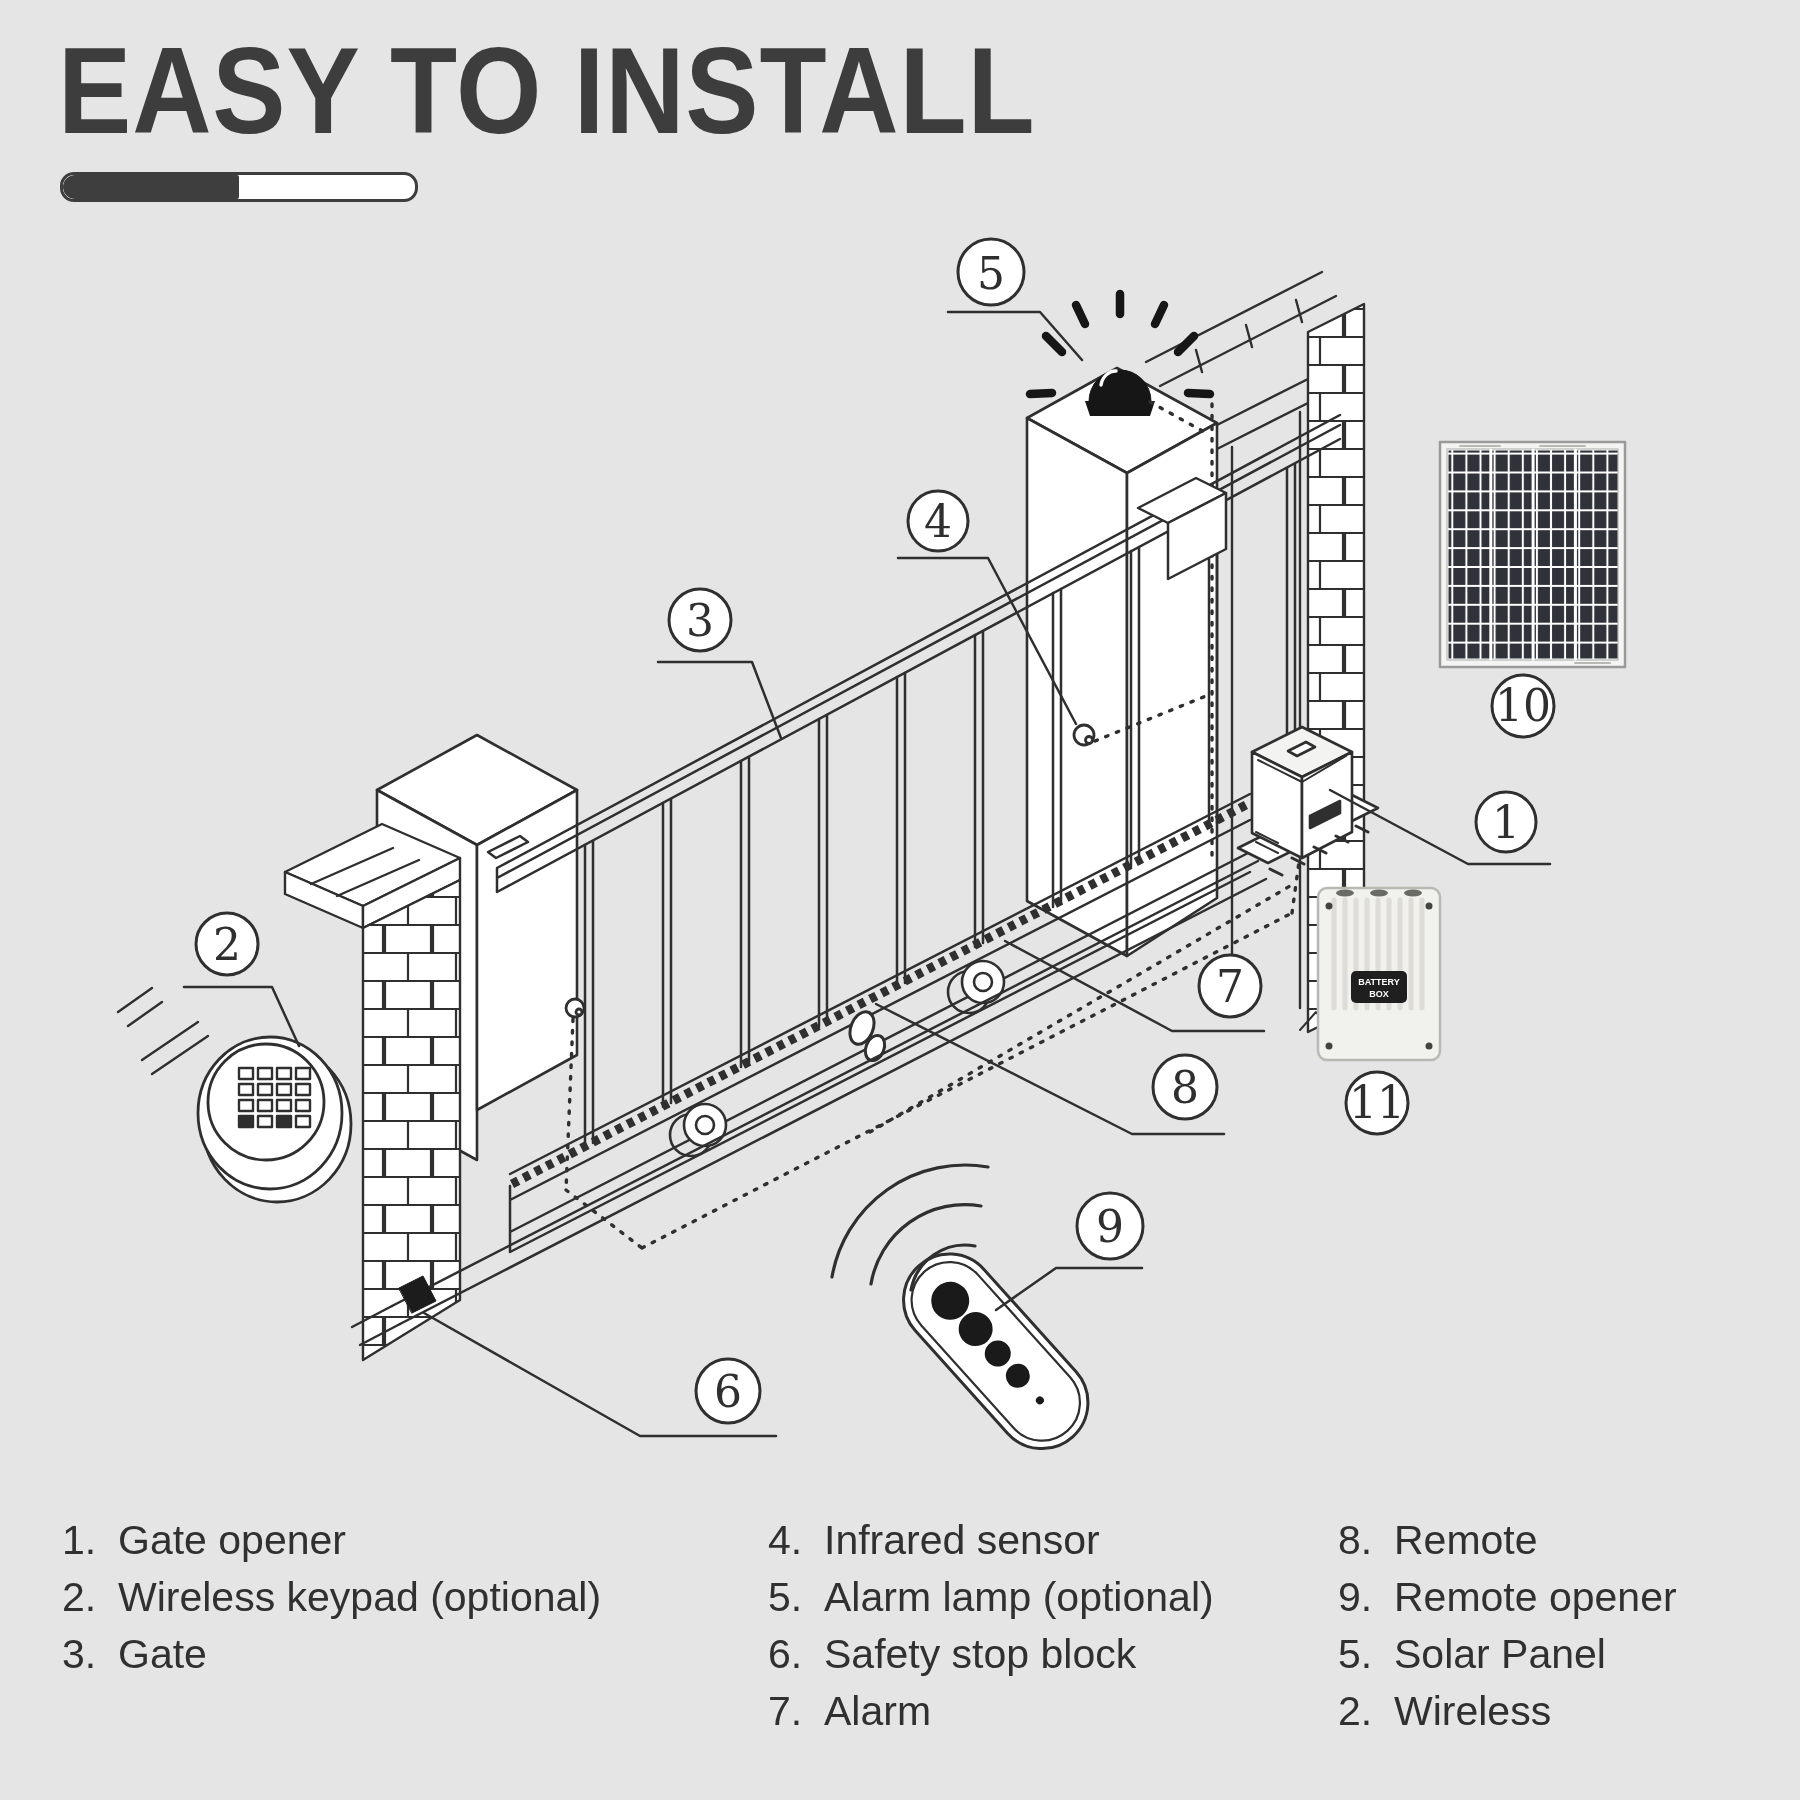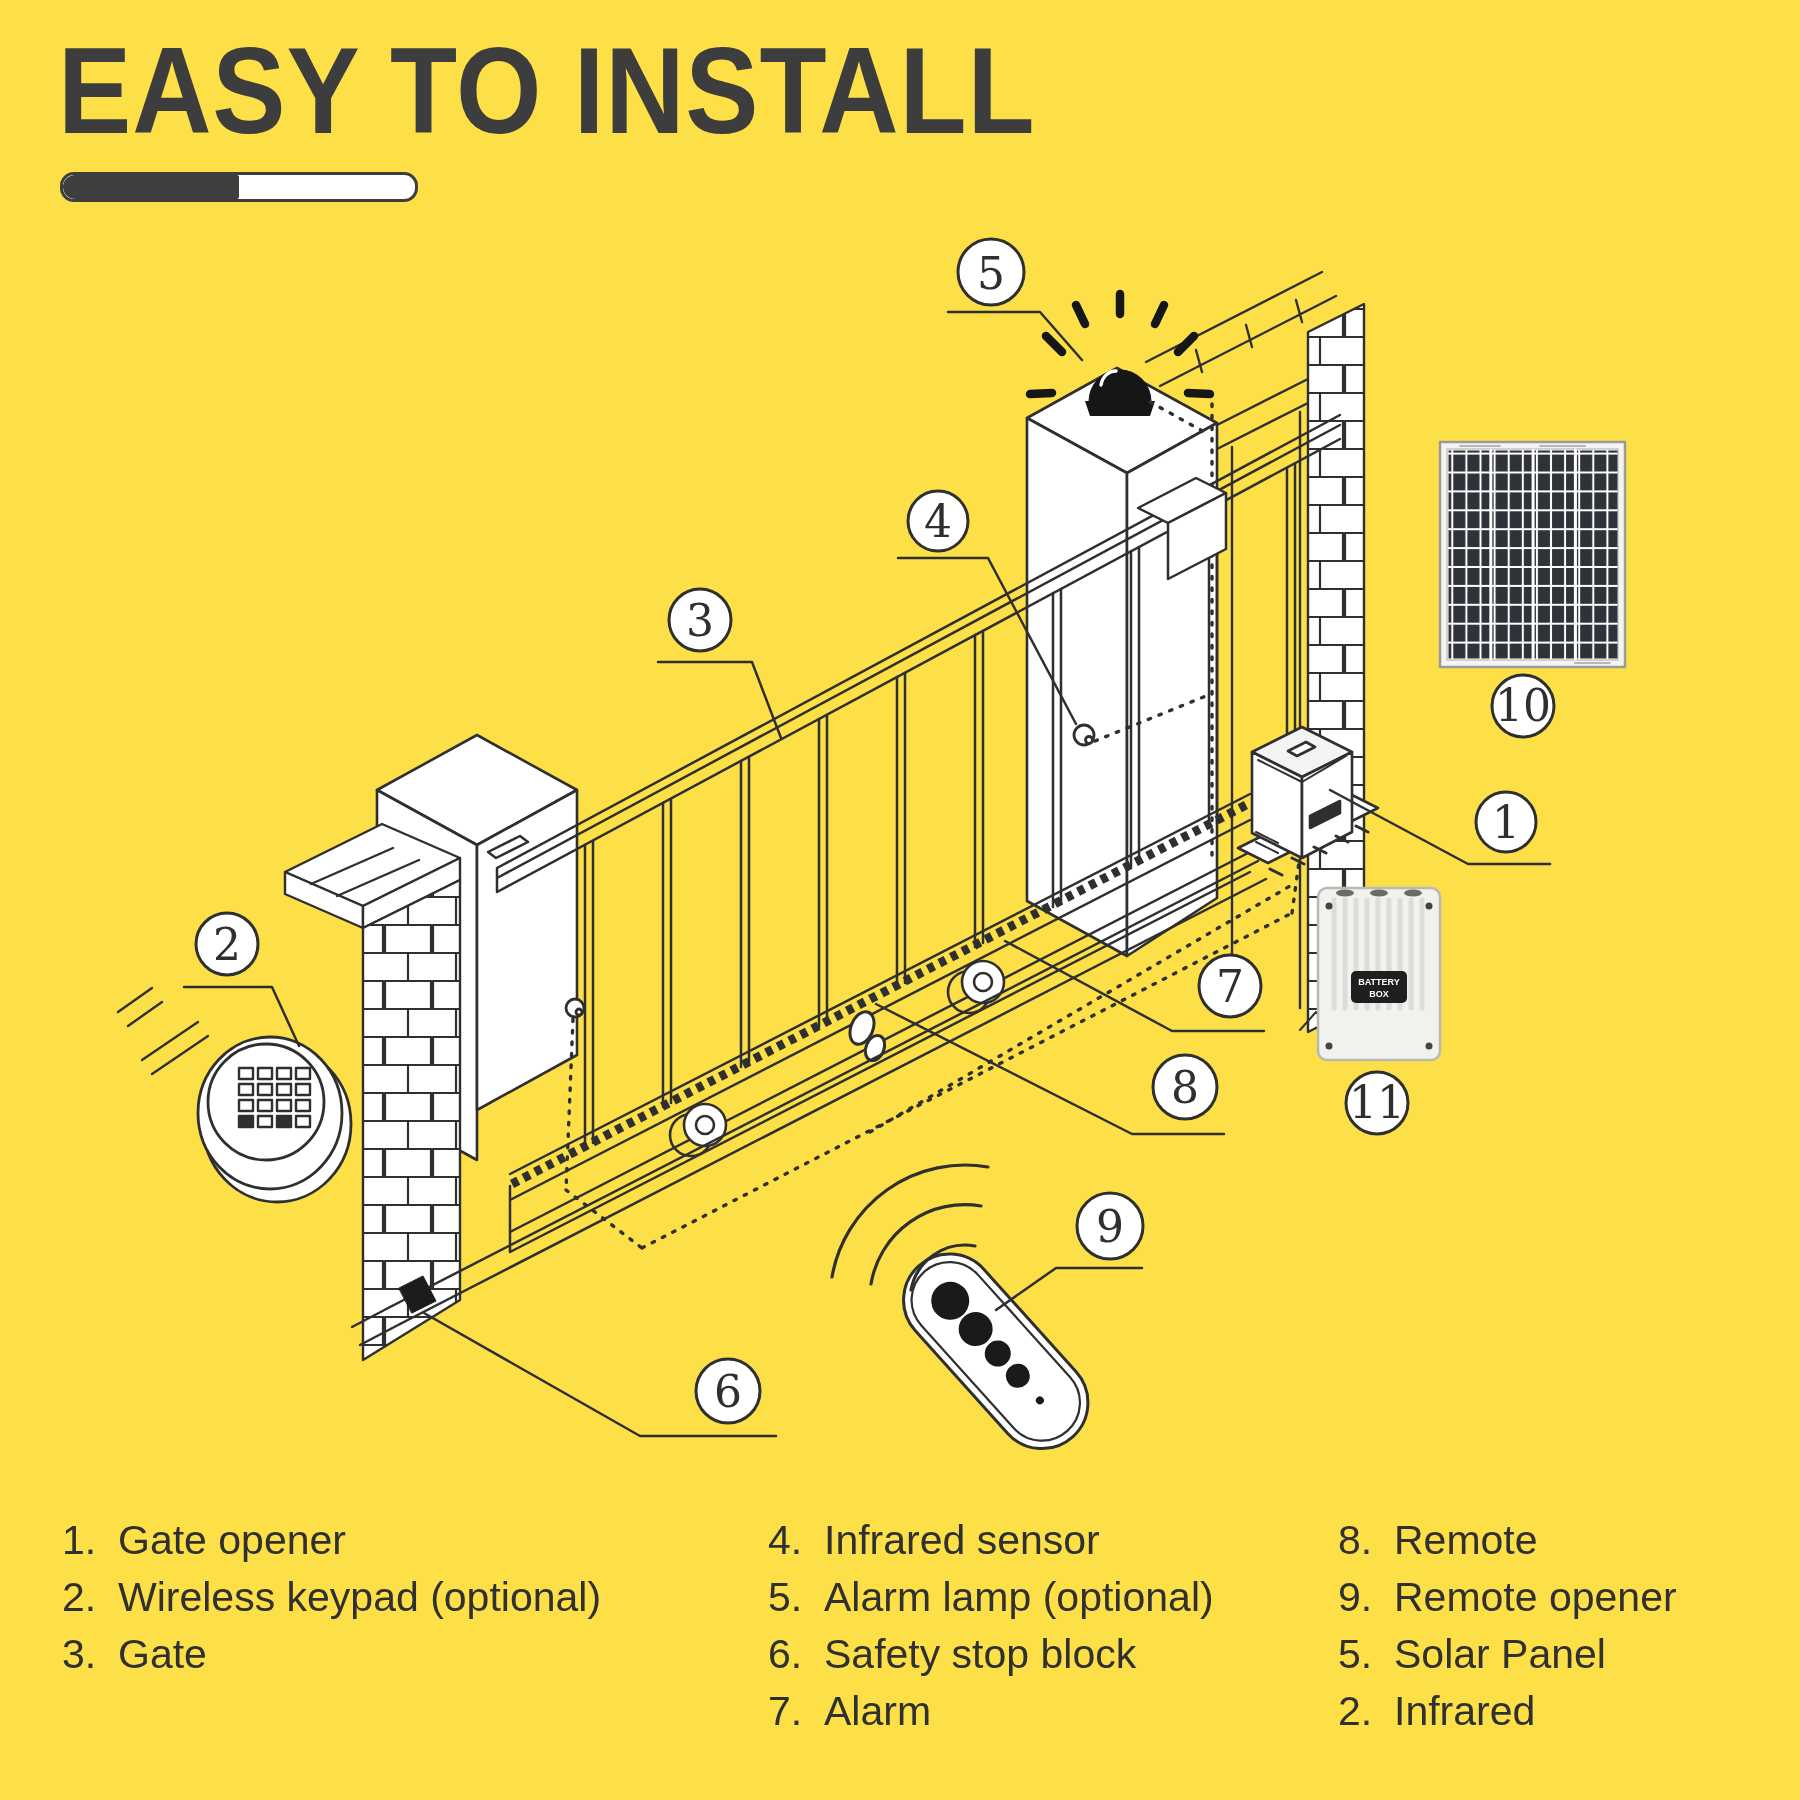--- a/index.html
+++ b/index.html
@@ -1,16 +1,16 @@
 <!DOCTYPE html>
 <html><head>
 <meta charset="utf-8">
 <style>
   html,body{margin:0;padding:0;background:#fff;}
-  .page{position:relative;width:1800px;height:1800px;background:#fde047;overflow:hidden;
+  .page{position:relative;width:1800px;height:1800px;background:#e5e5e5;overflow:hidden;
         font-family:"Liberation Sans",sans-serif;color:#2f2f2f;}
   .title{position:absolute;left:58px;top:30px;font-size:122px;font-weight:bold;
          color:#3d3d3d;letter-spacing:1px;white-space:nowrap;
          transform:scaleX(0.90);transform-origin:left top;line-height:1;}
   .pbar{position:absolute;left:60px;top:172px;width:352px;height:24px;
         border:3px solid #3e3e3e;border-radius:14px;overflow:hidden;background:#fff;}
   .pfill{height:100%;background:#3e3e3e;border-radius:12px 2px 2px 12px;}
   svg{position:absolute;left:0;top:0;}
   .legend{position:absolute;top:1512px;left:0;width:1800px;font-size:41px;color:#303030;}
   .lcol{position:absolute;top:0;}
@@ -315,18 +315,18 @@
       <div class="lrow">
           <span class="lnum">9.</span>
           <span class="llabel">Remote opener</span>
         </div>
       <div class="lrow">
           <span class="lnum">5.</span>
           <span class="llabel">Solar Panel</span>
         </div>
       <div class="lrow">
           <span class="lnum">2.</span>
-          <span class="llabel">Infrared</span>
+          <span class="llabel">Wireless</span>
         </div>
     </div>
   </div>
 
 </div>
 
 </body></html>

